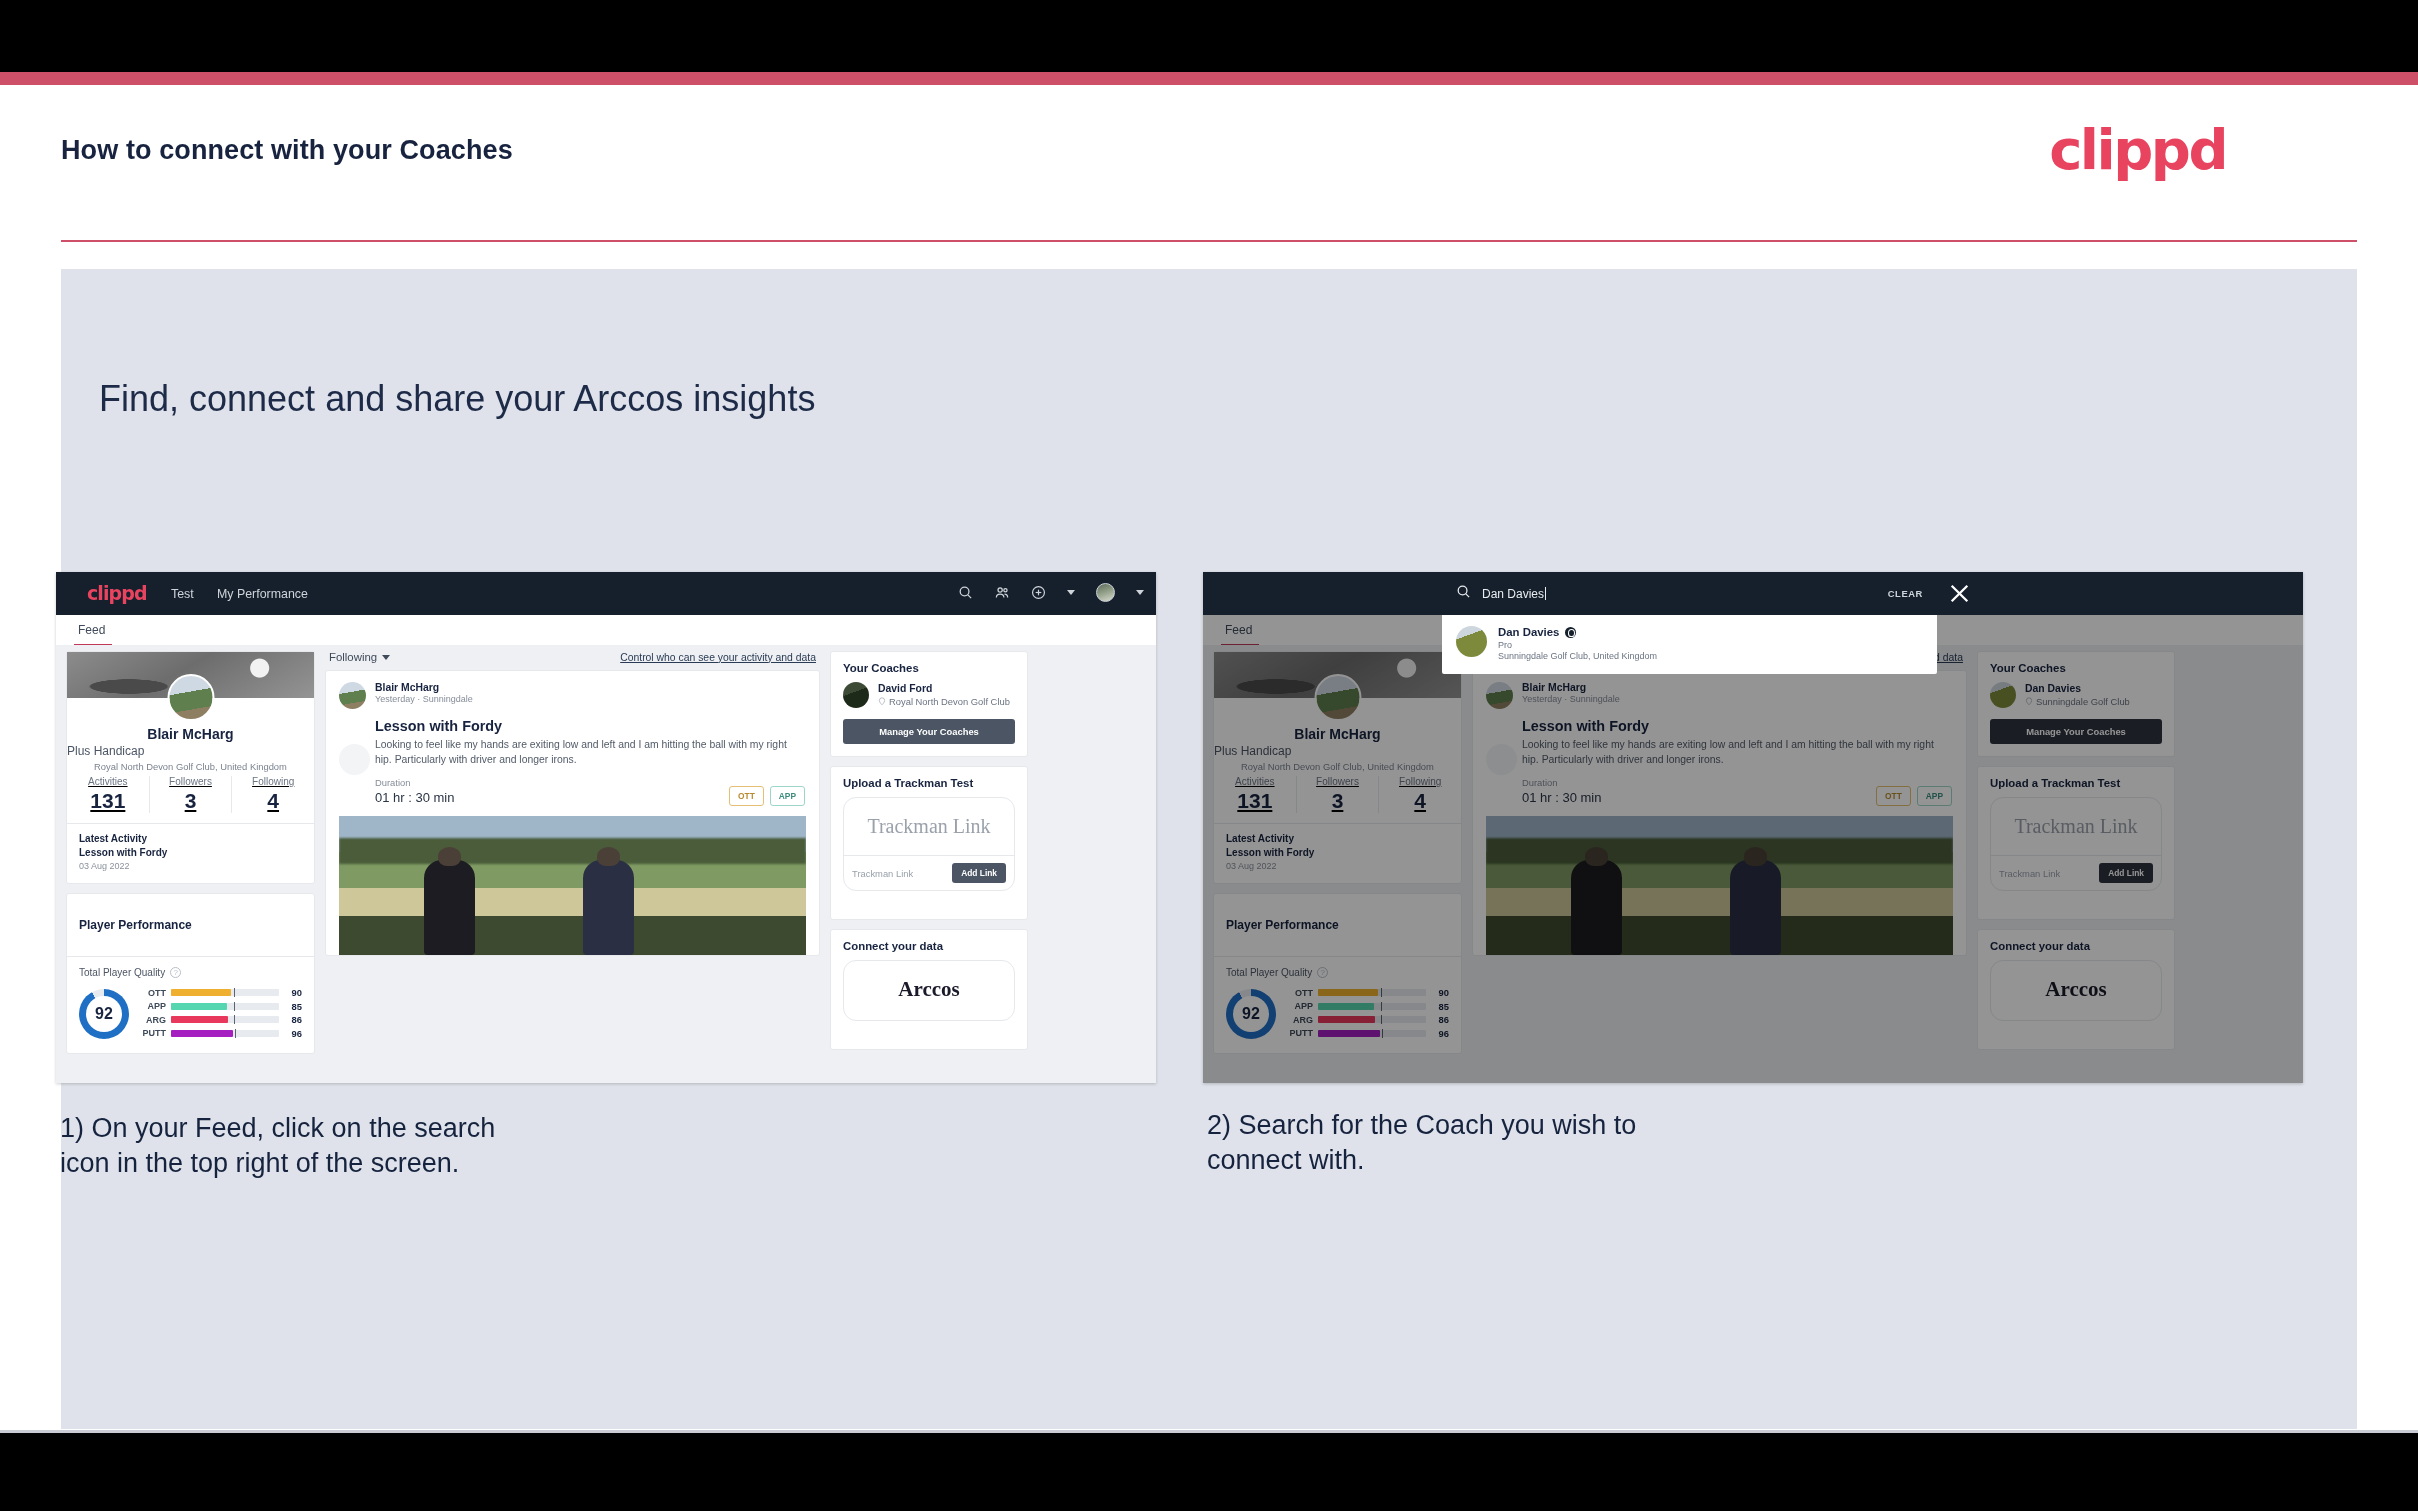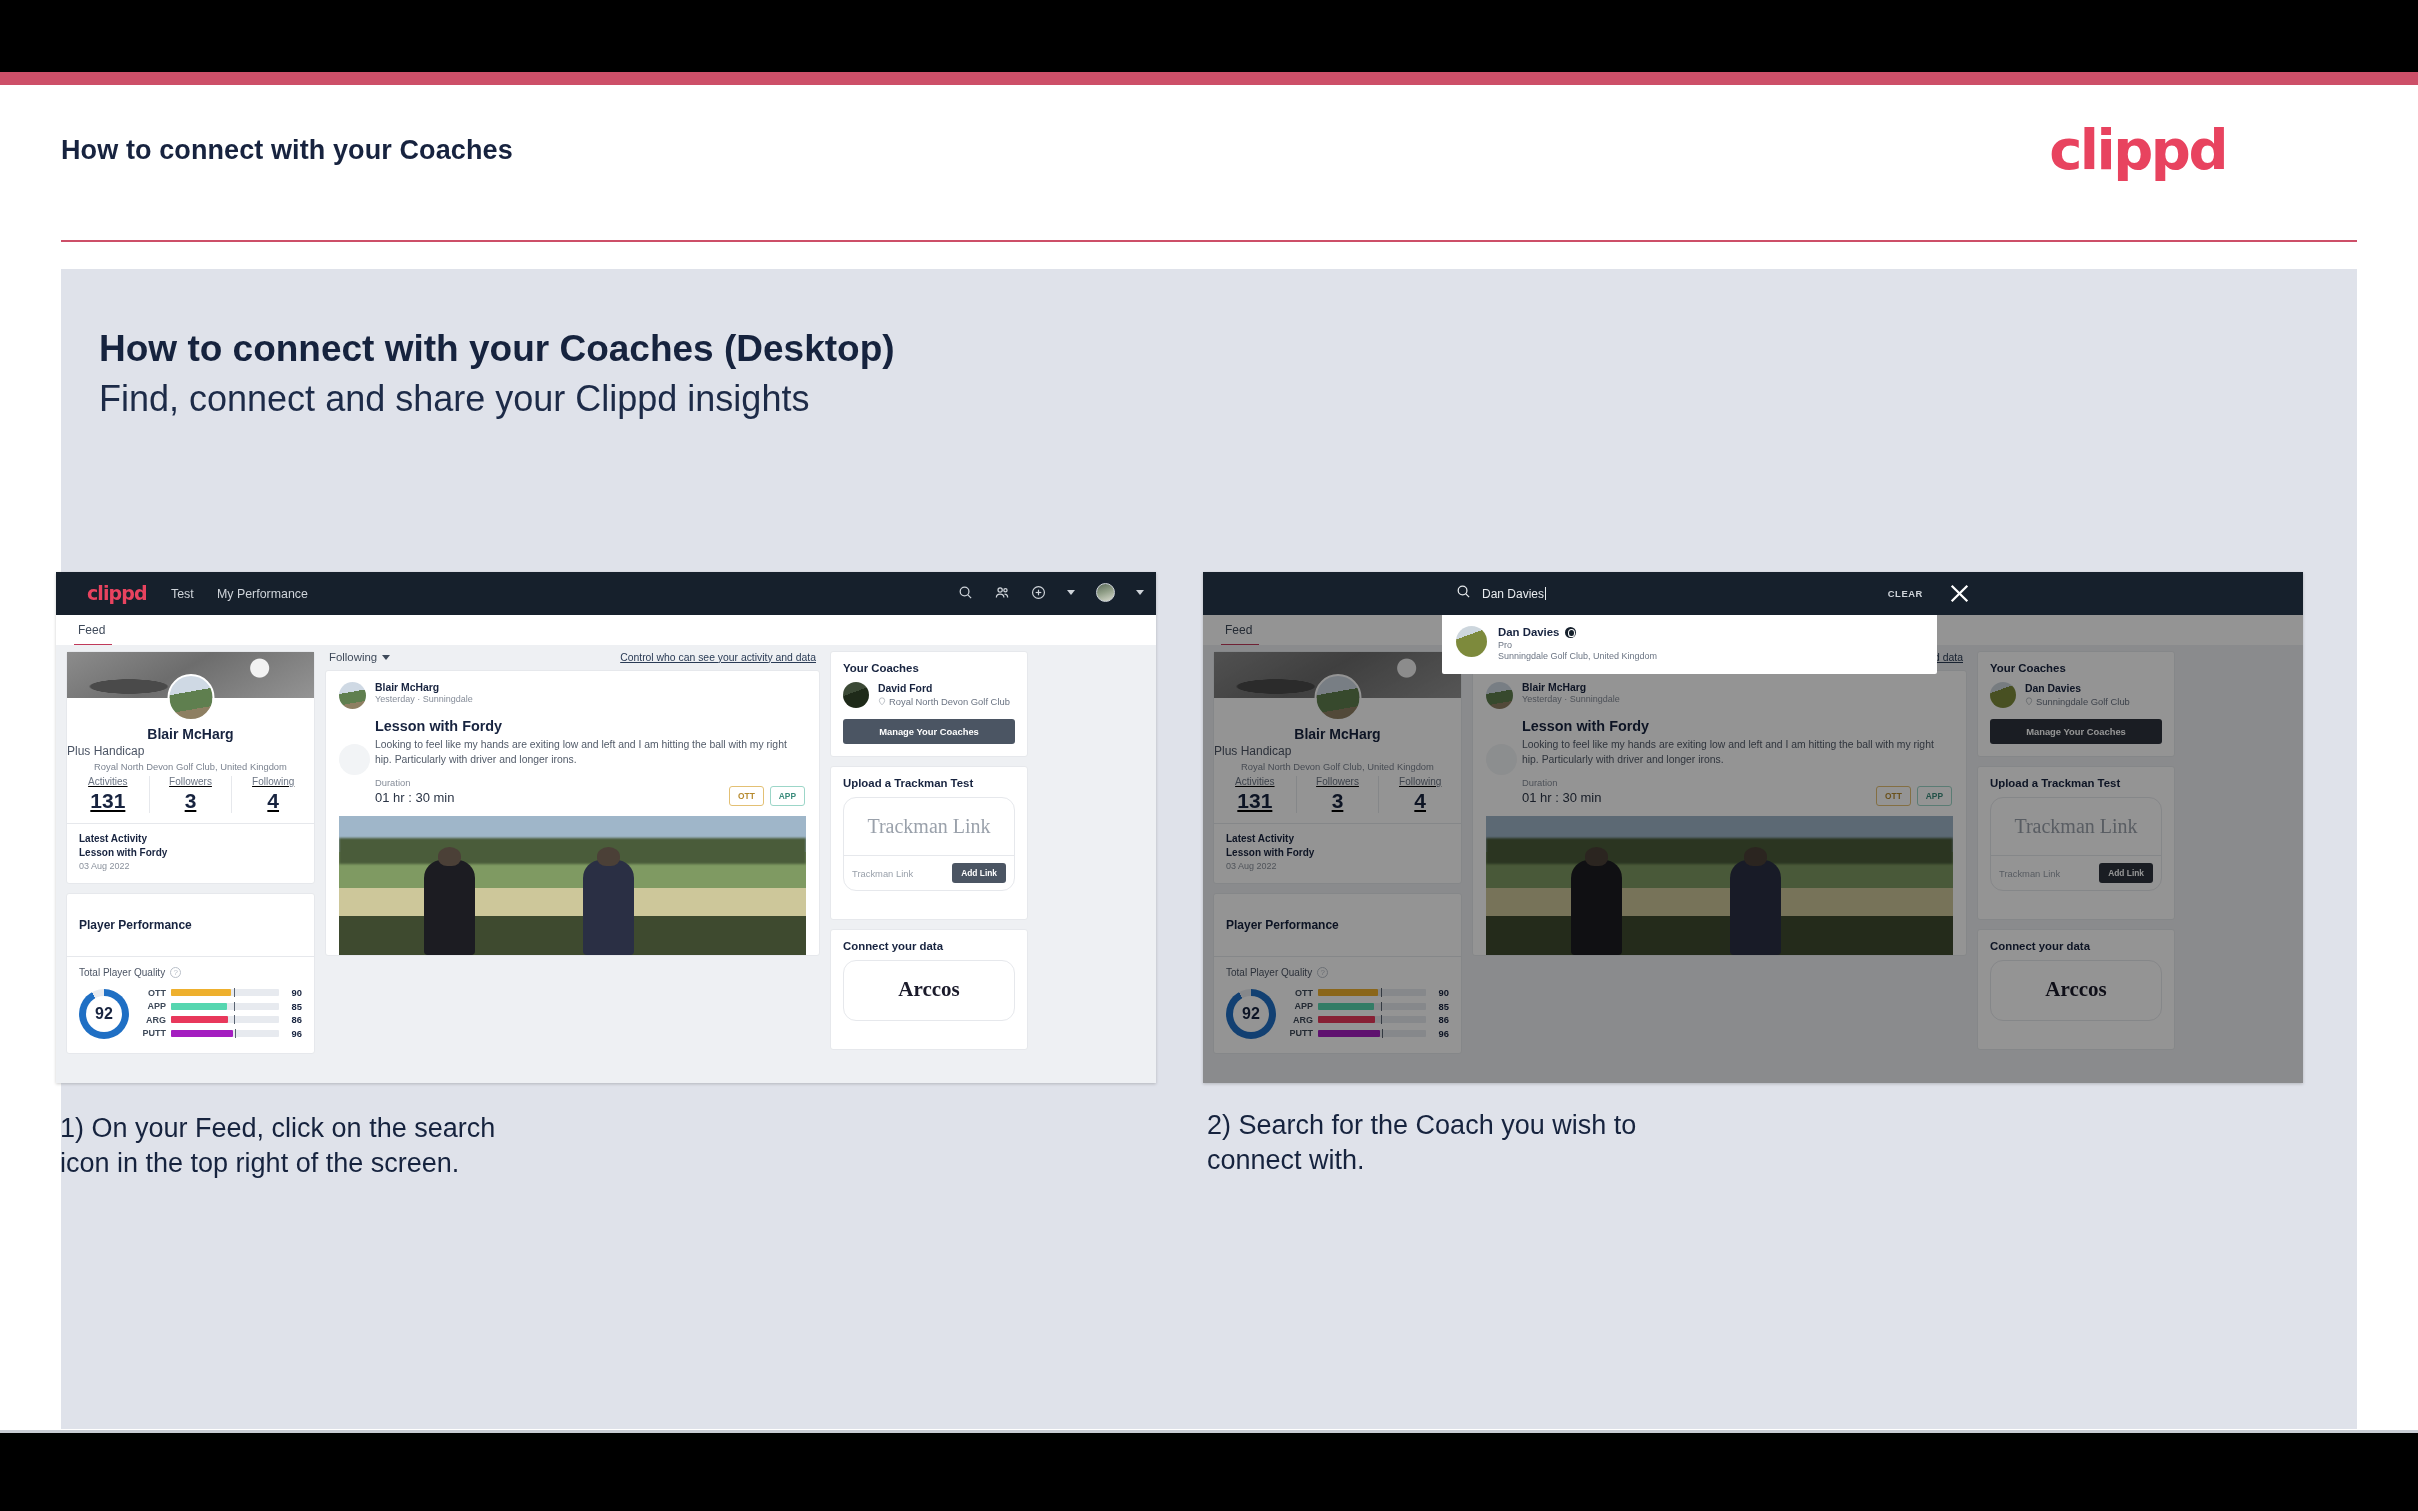--- a/index.html
+++ b/index.html
@@ -227,22 +227,21 @@
 <div class="bar-top"></div>
 <div class="bar-accent"></div>
 
 <div class="slide-header">
   <div class="header-title">How to connect with your Coaches</div>
   <div class="brand-logo">clippd</div>
 </div>
 <div class="header-rule"></div>
 
 <div class="panel">
-  <div class="panel-title">How to connect with your Coaches (Desktop)</div>
-  <div class="panel-subtitle">Find, connect and share your Clippd insights</div>
+  <div class="panel-subtitle">Find, connect and share your Arccos insights</div>
 
   <div class="shot shot-1">
 
     <div class="app-nav">
       <div class="app-nav-logo">clippd</div>
       <div class="app-nav-link nav-home">Test</div>
       <div class="app-nav-link nav-perf">My Performance</div>
       <div class="nav-icons">
         <span>
           <svg width="15" height="15" viewBox="0 0 24 24" fill="none" stroke="#cfd4da" stroke-width="2">

